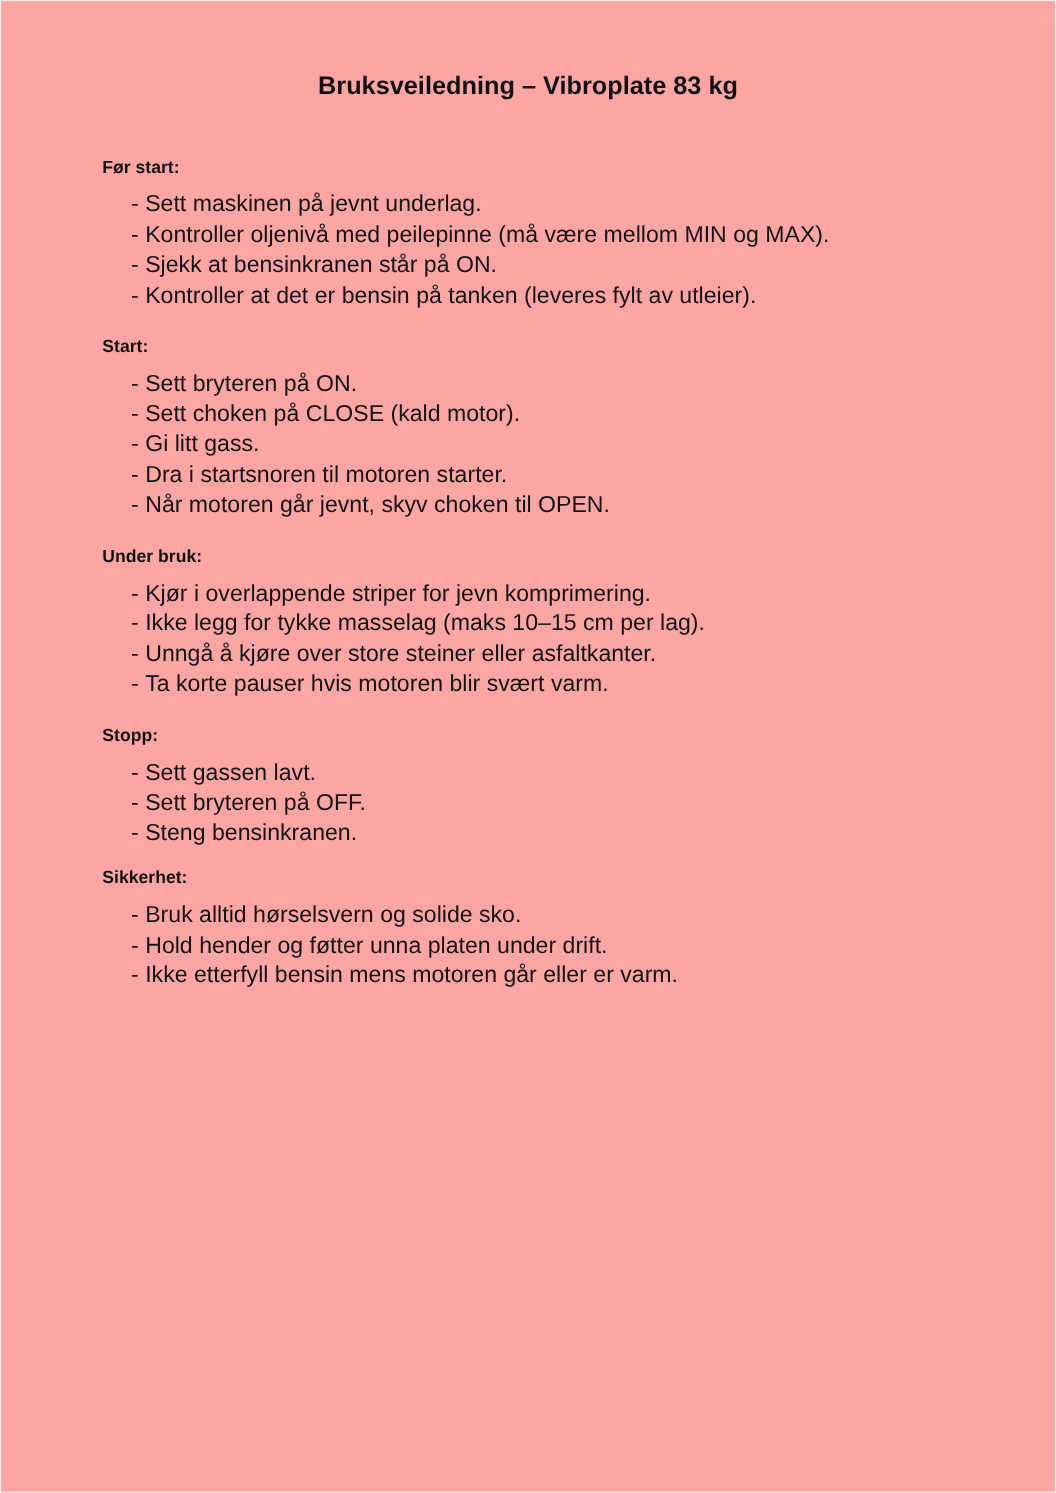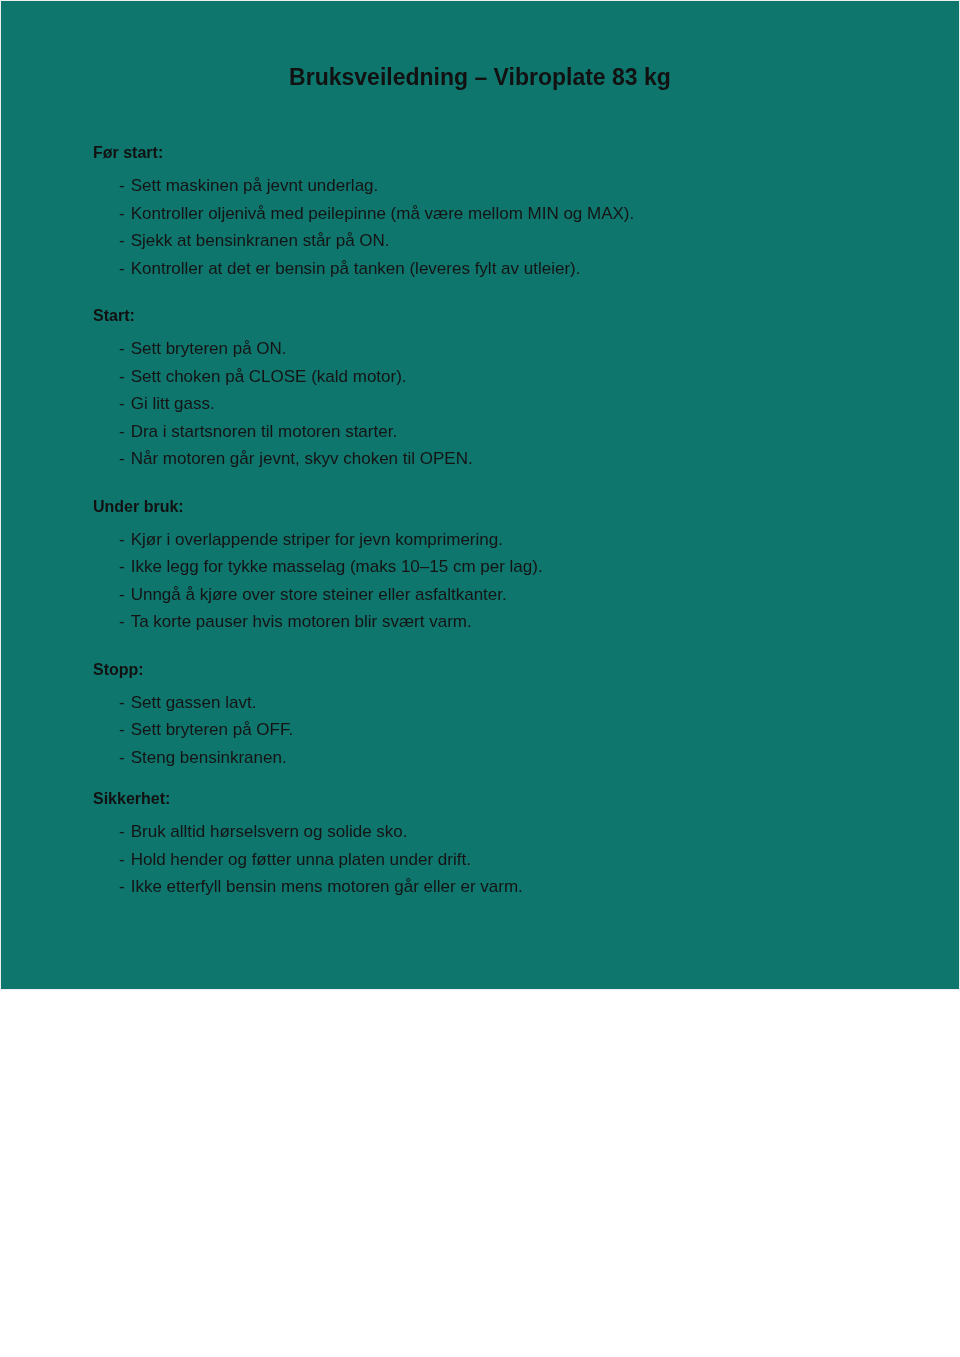--- a/index.html
+++ b/index.html
@@ -9,22 +9,22 @@
     background: #ffffff;
   }
   body {
     width: 960px;
     height: 1357px;
     font-family: "Liberation Sans", sans-serif;
     color: #141414;
   }
   .page {
     width: 960px;
-    height: 990px;
-    background: #0f766e;
+    height: 1357px;
+    background: #fca5a5;
     border: 1px solid #ededed;
     padding: 62px 92px 40px 92px;
     overflow: hidden;
   }
   .doc-title {
     margin: 0 0 50px 0;
     font-size: 23px;
     line-height: 28px;
     font-weight: bold;
     text-align: center;
@@ -40,21 +40,21 @@
   }
   .section:first-of-type .section-heading { margin-top: 0; }
   
   .content .section:nth-of-type(5) .section-heading { margin-top: 16px; }
   .item-list {
     list-style: none;
     margin: 0;
     padding: 0 0 0 26px;
   }
   .item-list li {
-    font-size: 17px;
+    font-size: 21px;
     line-height: 27.5px;
     color: #141414;
     white-space: nowrap;
   }
   .bullet-marker { margin-right: 6px; }
 </style>
 </head>
 <body>
 
 <div class="page">

